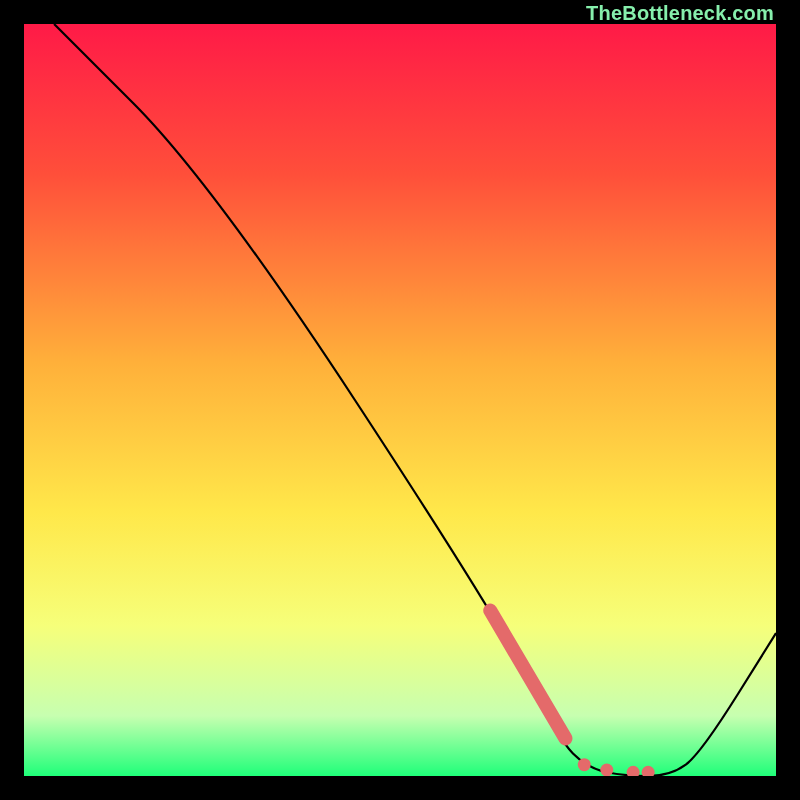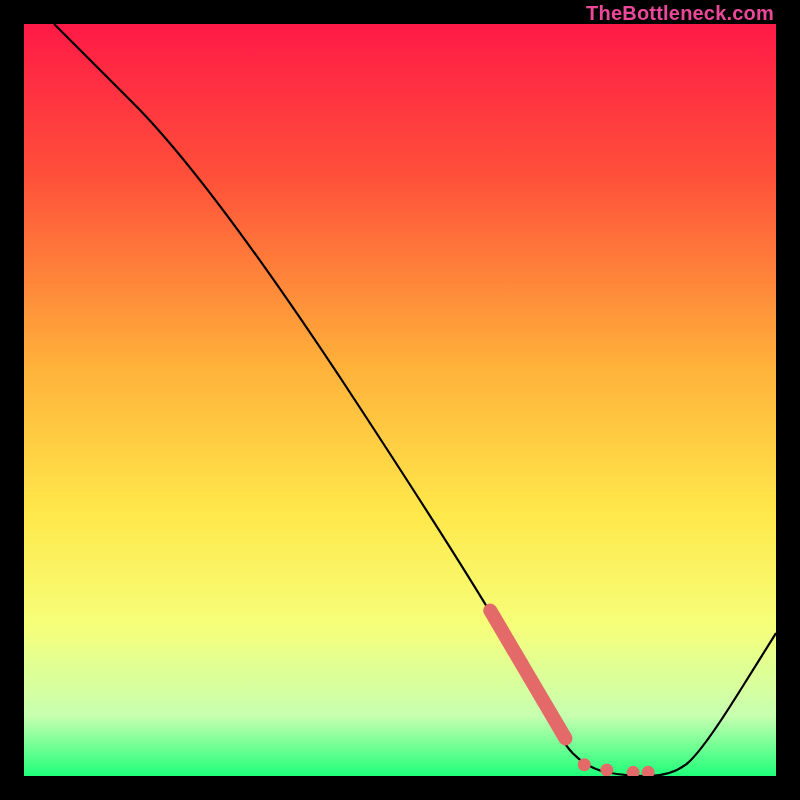--- a/index.html
+++ b/index.html
@@ -23,21 +23,21 @@
     position: absolute;
     left: 0;
     top: 0;
     width: 752px;
     height: 752px;
   }
   .watermark {
     position: absolute;
     top: 2px;
     right: 26px;
-    color: #ec4899;
+    color: #86efac;
     font-size: 20px;
     font-weight: 600;
     letter-spacing: 0.2px;
   }
   svg { display: block; }
 </style>
 </head>
 <body>
 
 <div class="watermark">TheBottleneck.com</div>

